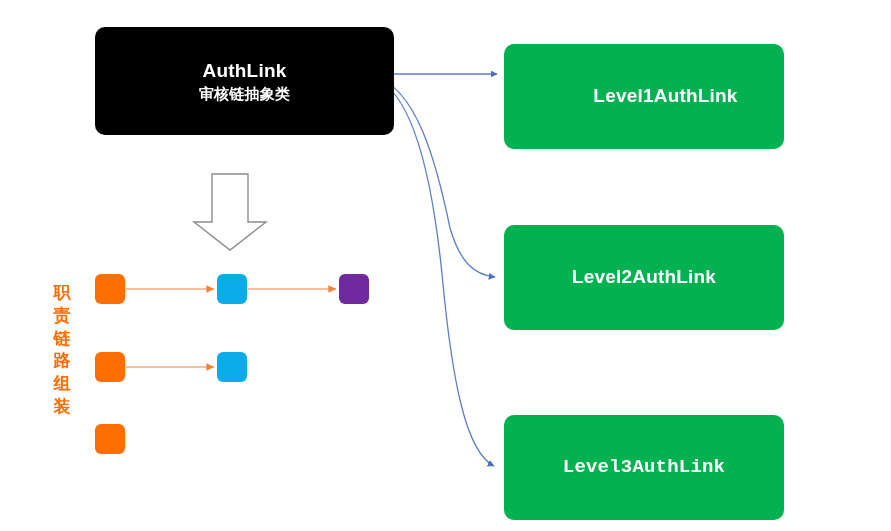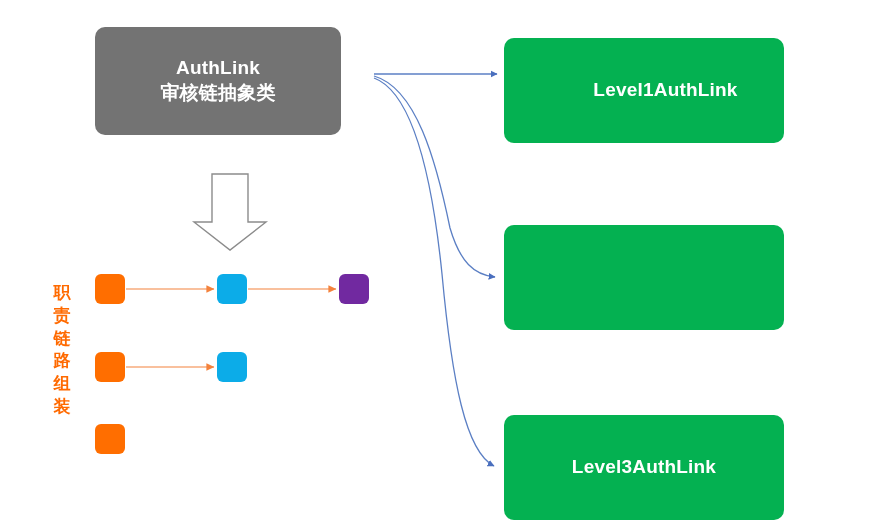--- a/index.html
+++ b/index.html
@@ -34,39 +34,39 @@
     font-weight: bold;
     line-height: 1.30;
     text-align: center;
     letter-spacing: 0.2px;
   }
   .node-box .title-en {
     font-size: 19px;
     white-space: nowrap;
   }
   .node-box .title-cn {
-    font-size: 19px;
+    font-size: 15px;
     white-space: nowrap;
   }
   .abstract-box {
     left: 95px;
     top: 27px;
-    width: 246px;
+    width: 299px;
     height: 108px;
-    background: #737373;
+    background: #000000;
   }
   .level-box {
     left: 504px;
     width: 280px;
     height: 105px;
     background: #04B151;
   }
-  #level1-box { top: 38px; padding-left: 43px; }
+  #level1-box { top: 44px; padding-left: 43px; }
   #level2-box { top: 225px; }
-  #level3-box { top: 415px; }
+  #level3-box { top: 415px; font-family: Liberation Mono, monospace; }
 
   .chain-label {
     position: absolute;
     left: 50px;
     top: 282px;
     width: 24px;
     color: #FF6A00;
     font-size: 17px;
     font-weight: bold;
     line-height: 1.34;
@@ -128,20 +128,21 @@
   <div class="node-box abstract-box">
     <div class="title-en">AuthLink</div>
     <div class="title-cn">审核链抽象类</div>
   </div>
 
   <div id="level1-box" class="node-box level-box">
     <div class="title-en">Level1AuthLink</div>
   </div>
 
   <div id="level2-box" class="node-box level-box">
+    <div class="title-en">Level2AuthLink</div>
   </div>
 
   <div id="level3-box" class="node-box level-box">
     <div class="title-en">Level3AuthLink</div>
   </div>
 
   <div class="chain-label">
     <span>职</span>
     <span>责</span>
     <span>链</span>

